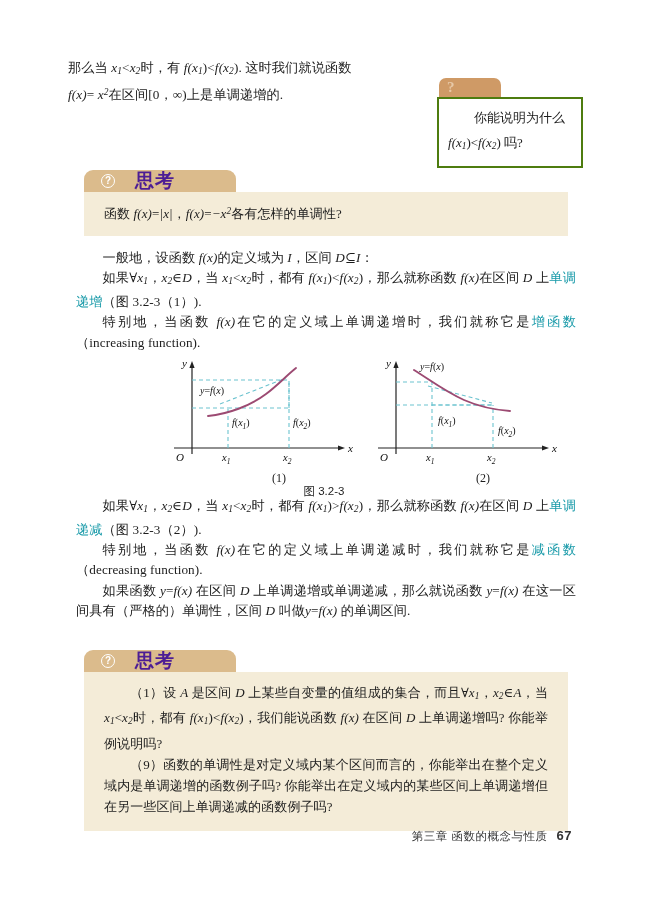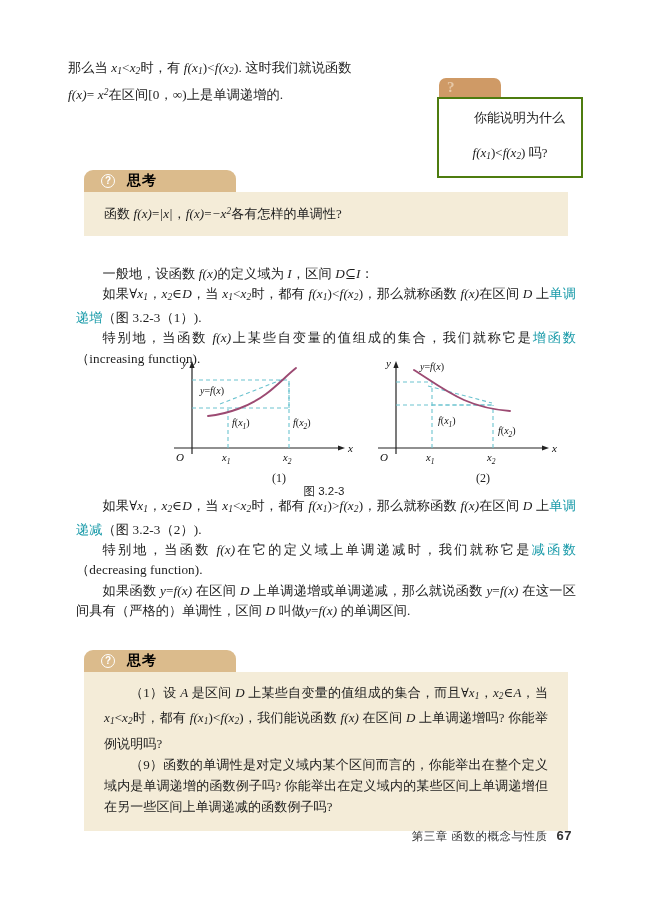--- a/index.html
+++ b/index.html
@@ -75,21 +75,21 @@
   #side-note .body {
     border: 2px solid #4d7c0f;
     background: #ffffff;
     padding: 9px 9px 10px 9px;
     font-size: 13px;
     line-height: 19px;
     min-height: 42px;
     box-sizing: border-box;
   }
   #side-note .body .l1 { text-indent: 2em; }
-  #side-note .body .l2 { margin-top: 16px; text-align: center; }
+  #side-note .body .l2 { margin-top: 6px; }
 
   
   .think-box { position: absolute; }
   .think-box .tab {
     height: 22px;
     width: 152px;
     background: #dbbb8c;
     border-radius: 9px 9px 0 0;
     display: flex;
     align-items: center;
@@ -106,23 +106,23 @@
     color: #ffffff;
     font-size: 10px;
     line-height: 12px;
     text-align: center;
     font-family: "Liberation Sans", sans-serif;
     font-weight: bold;
     box-sizing: border-box;
     flex: 0 0 auto;
   }
   .think-box .tab .tab-label {
-    margin-left: 12px;
-    color: #000000;
-    font-size: 14px;
+    margin-left: 20px;
+    color: #4c1d95;
+    font-size: 19px;
     font-weight: bold;
     font-family: "Liberation Sans", "DejaVu Sans", sans-serif;
     letter-spacing: 1px;
   }
   .think-box .body {
     background: #f4ecd8;
     padding: 10px 20px 14px 20px;
     box-sizing: border-box;
   }
   .think-box .body .para { font-size: 13px; line-height: 21px; }
@@ -153,21 +153,21 @@
   #fig-number {
     position: absolute;
     left: 0; right: 0;
     top: 484px;
     text-align: center;
     font-size: 11.5px;
     font-family: "Liberation Sans", "DejaVu Sans", sans-serif;
   }
 
   
-  #body-1 { position: absolute; left: 76px; top: 264px; width: 500px; }
+  #body-1 { position: absolute; left: 76px; top: 248px; width: 500px; }
   #body-2 { position: absolute; left: 76px; top: 496px; width: 500px; }
 
   
   #footer {
     position: absolute;
     right: 76px;
     top: 828px;
     font-size: 11.5px;
     font-family: "Liberation Sans", "DejaVu Sans", sans-serif;
     color: #333;
@@ -205,21 +205,21 @@
       <span class="tab-label">思考</span>
     </div>
     <div class="body">
       <p class="para"><span>函数 </span><span class="mi">f</span><span class="mi">(x)</span><span class="rel">=</span><span class="mi">|x|</span><span>，</span><span class="mi">f</span><span class="mi">(x)</span><span class="rel">=</span><span class="mi">−x</span><span class="sup">2</span><span>各有怎样的单调性?</span></p>
     </div>
   </div>
 
   <div id="body-1">
     <p class="para indent"><span>一般地，设函数 </span><span class="mi">f</span><span class="mi">(x)</span><span>的定义域为 </span><span class="mi">I</span><span>，区间 </span><span class="mi">D</span><span class="rel">⊆</span><span class="mi">I</span><span>：</span></p>
     <p class="para indent"><span>如果∀</span><span class="mi">x</span><span class="sub">1</span><span>，</span><span class="mi">x</span><span class="sub">2</span><span class="rel">∈</span><span class="mi">D</span><span>，当 </span><span class="mi">x</span><span class="sub">1</span><span class="rel">&lt;</span><span class="mi">x</span><span class="sub">2</span><span>时，都有 </span><span class="mi">f</span><span class="mi">(x</span><span class="sub">1</span><span>)</span><span class="rel">&lt;</span><span class="mi">f</span><span class="mi">(x</span><span class="sub">2</span><span>)</span><span>，那么就称函数 </span><span class="mi">f</span><span class="mi">(x)</span><span>在区间 </span><span class="mi">D</span><span> 上</span><span class="hl">单调递增</span><span>（图 3.2-3（1）).</span></p>
-    <p class="para indent"><span>特别地，当函数 </span><span class="mi">f</span><span class="mi">(x)</span><span>上某些自变量的值组成的集合，我们就称它是</span><span class="hl">增函数</span><span>（increasing function).</span></p>
+    <p class="para indent"><span>特别地，当函数 </span><span class="mi">f</span><span class="mi">(x)</span><span>在它的定义域上单调递增时，我们就称它是</span><span class="hl">增函数</span><span>（increasing function).</span></p>
   </div>
 
   <div id="figures">
 
     <div class="fig" id="fig-1">
       <svg width="230" height="112" viewBox="0 0 230 112">
 
         <line x1="28" y1="8" x2="28" y2="96" stroke="#222" stroke-width="1.2"></line>
         <polygon points="28,3 25.4,10 30.6,10" fill="#222"></polygon>
         <line x1="10" y1="90" x2="176" y2="90" stroke="#222" stroke-width="1.2"></line>

